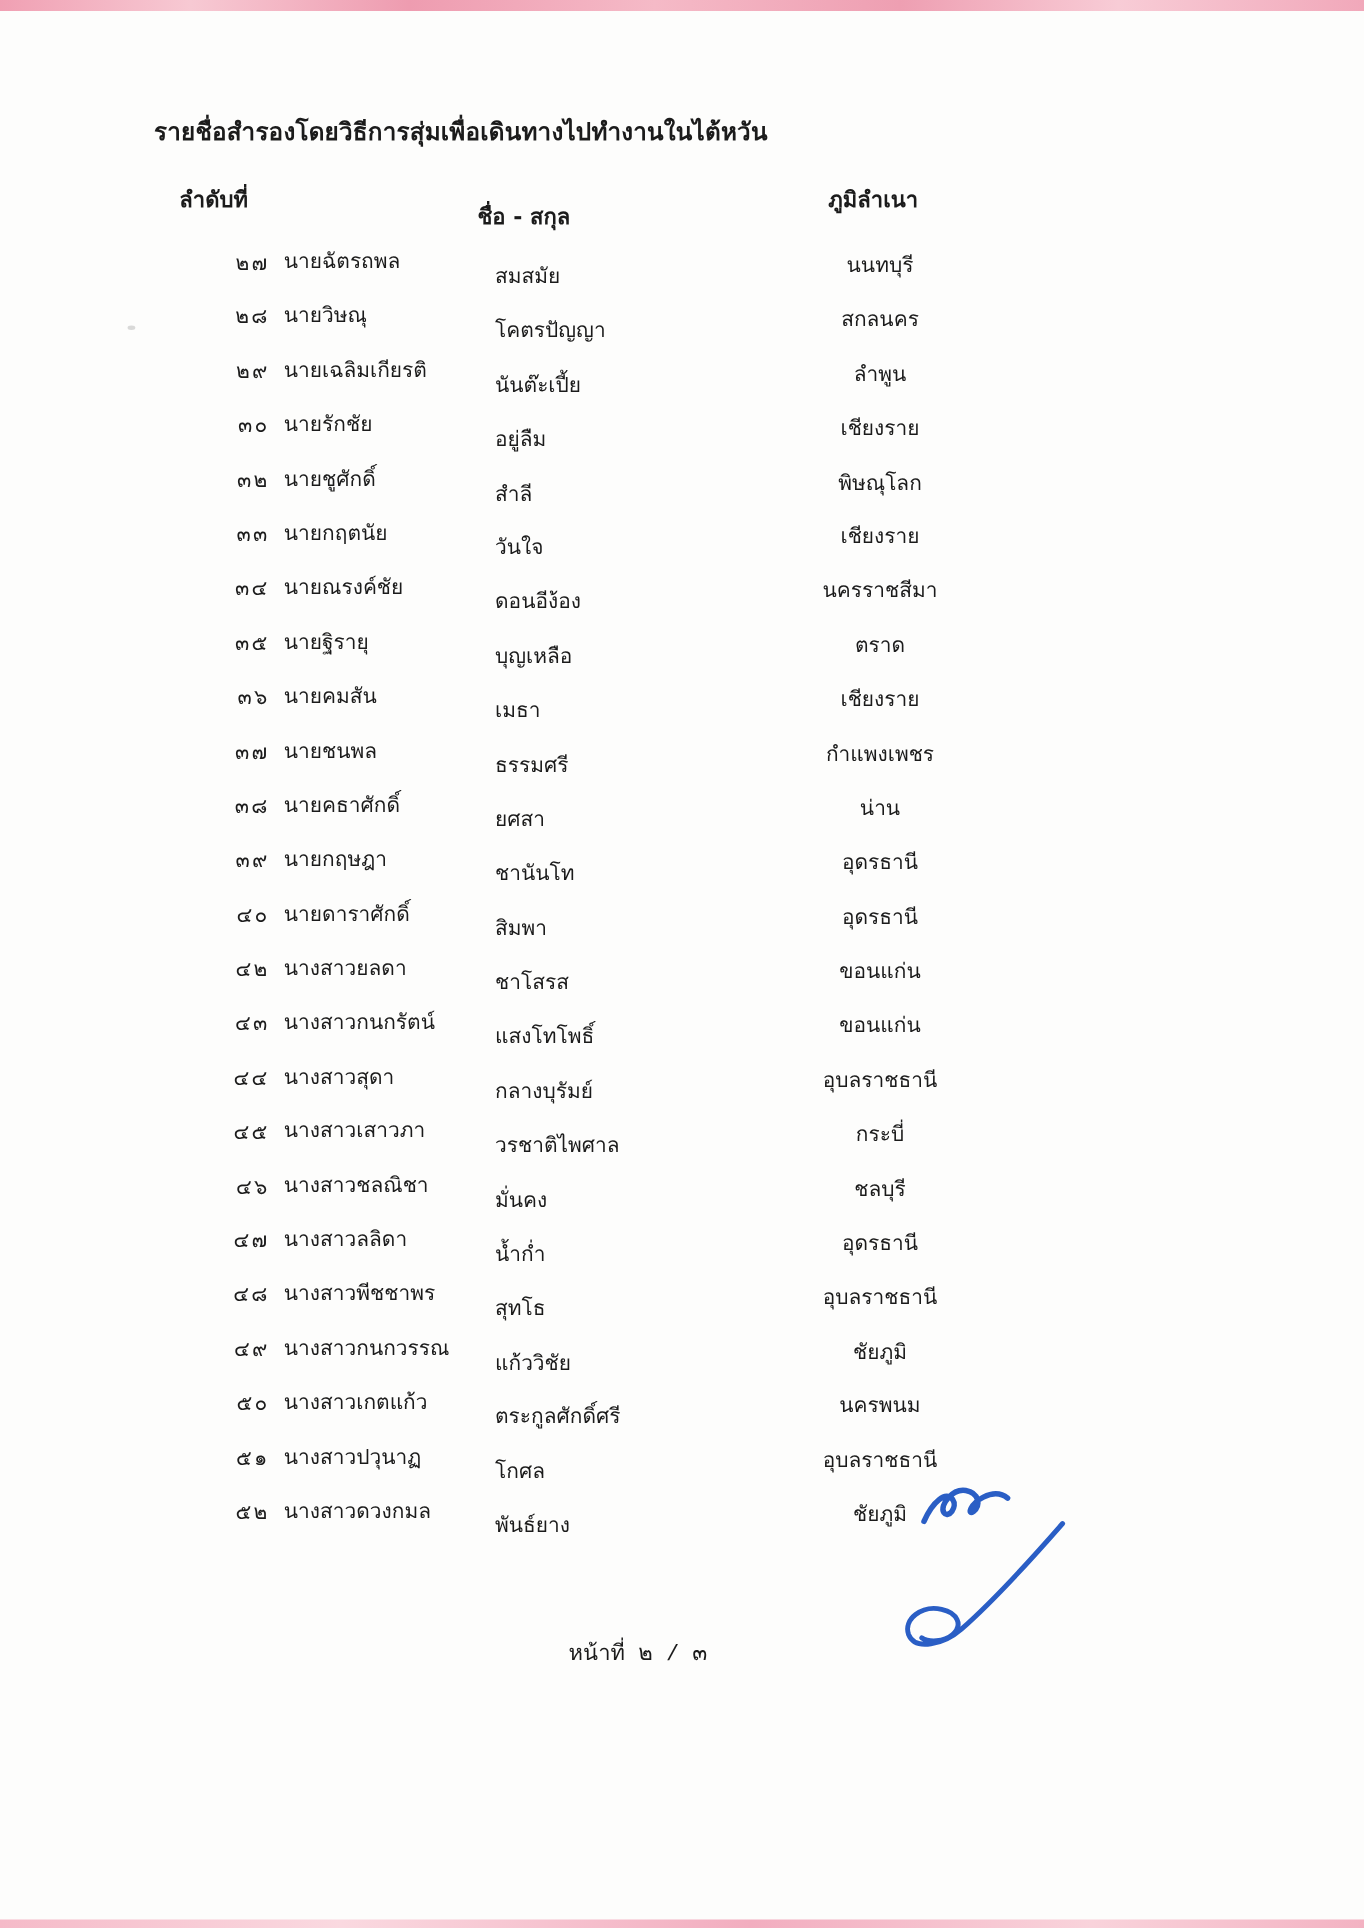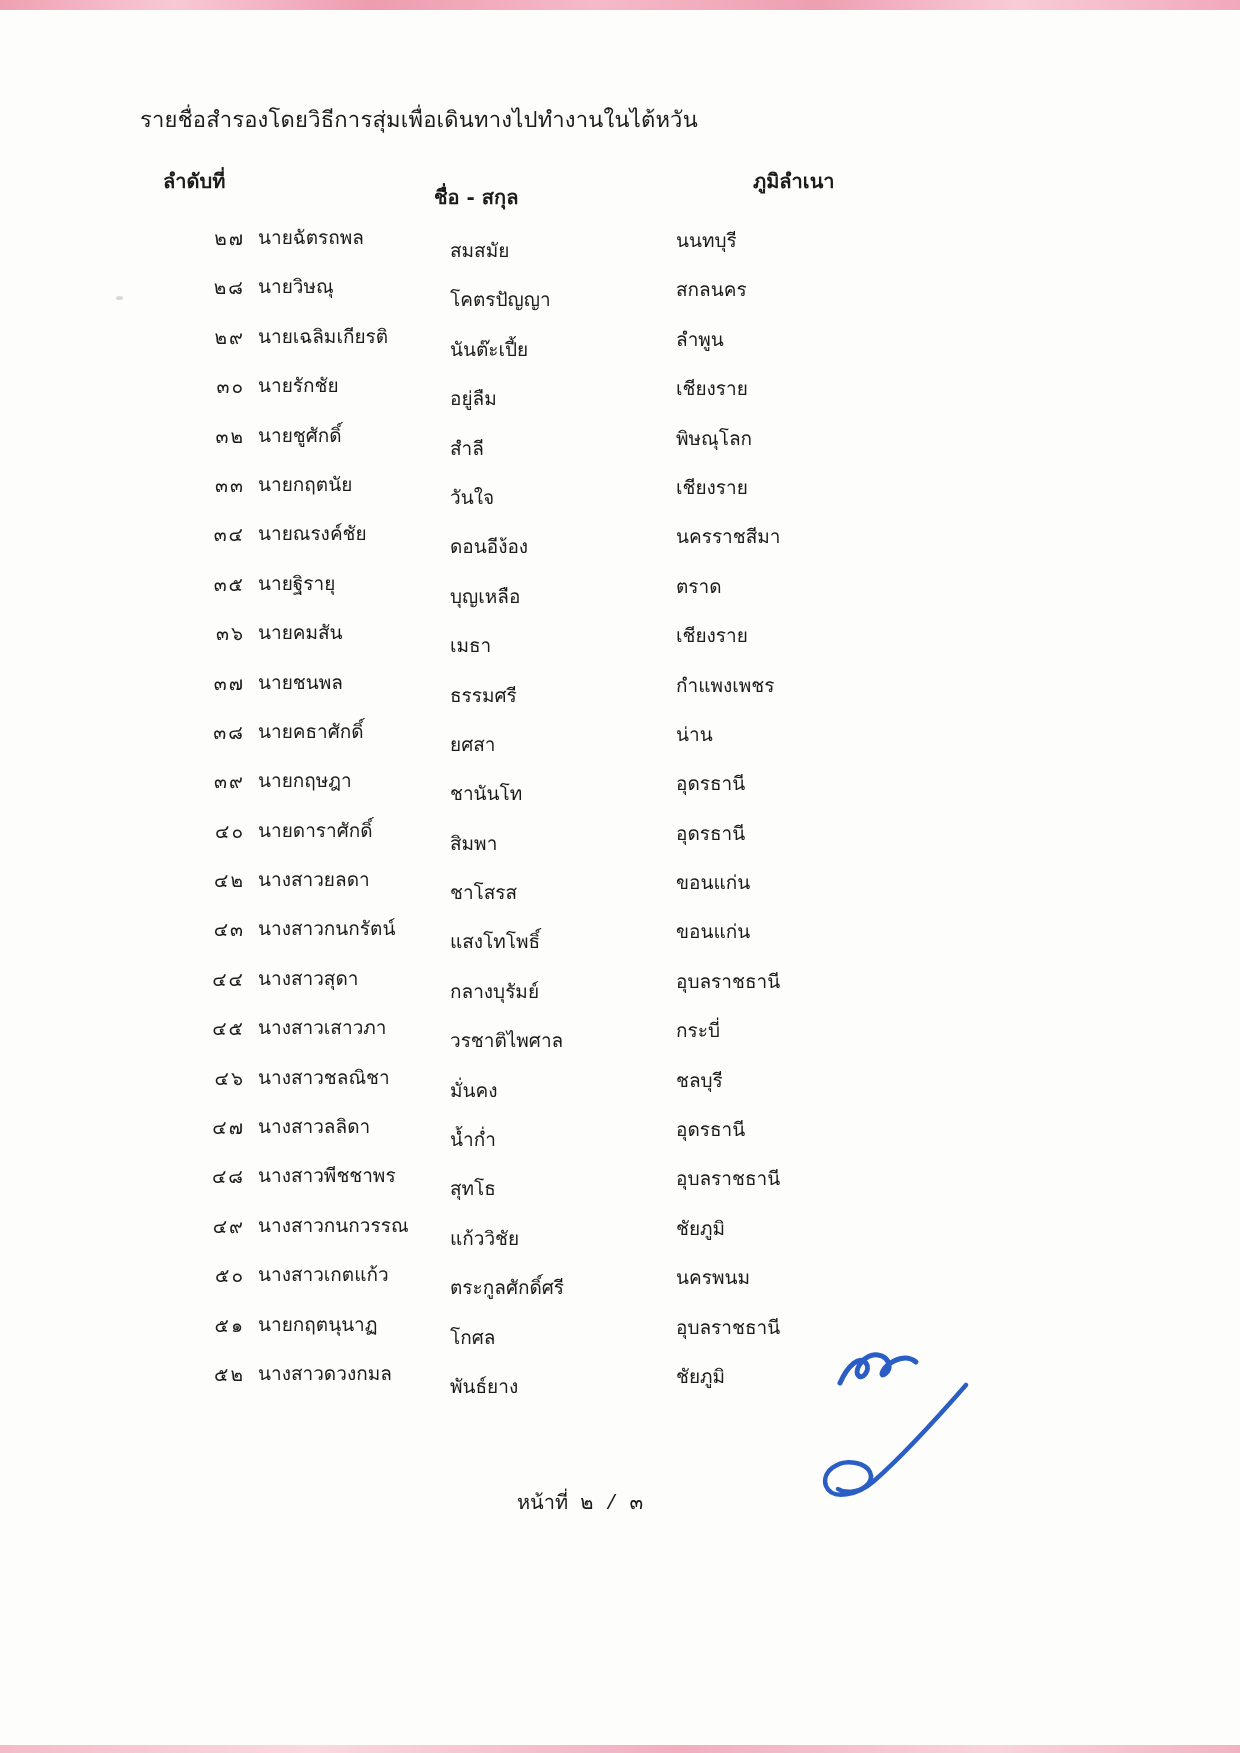--- a/index.html
+++ b/index.html
@@ -18,33 +18,33 @@
   .scan-edge.top {
     top: 0; height: 10px;
     background: linear-gradient(90deg,#f0a0b3 0%,#f7c9d3 14%,#ee9cb0 30%,#f5bac7 48%,#ee9fb2 66%,#f8ccd6 82%,#f1a8ba 100%);
   }
   .scan-edge.bottom {
     bottom: 0; height: 8px;
     background: linear-gradient(90deg,#f5bac8 0%,#fad9e0 25%,#f2adbf 55%,#f9d3db 80%,#f3b2c2 100%);
   }
   .title {
     position: absolute; left: 140px; top: 102px;
-    font-size: 22px; font-weight: normal; letter-spacing: 0.2px;
+    font-size: 22px; font-weight: bold; letter-spacing: 0.2px;
   }
   .headers { position: absolute; top: 165px; left: 0; width: 100%; font-weight: bold; font-size: 20px; }
   .h-no   { position: absolute; left: 163px; top: 0; }
   .h-name { position: absolute; left: 418px; top: 16px; margin-left: 16px; }
   .h-dom  { position: absolute; left: 753px; top: 0; }
   .rows { position: absolute; top: 218px; left: 0; width: 100%; }
   .row { position: relative; height: 49.4px; font-size: 19px; }
   .cell { position: absolute; white-space: nowrap; }
   .cell.no       { left: 140px; top: 5px; width: 105px; text-align: right; letter-spacing: 2px; }
   .cell.first    { left: 258px; top: 4px; }
   .cell.last     { left: 450px; top: 17px; }
-  .cell.province { left: 676px; top: 7px; width: 248px; text-align: left; }
+  .cell.province { left: 676px; top: 7px; width: 248px; text-align: center; }
   .footer {
     position: absolute; top: 1486px; left: 0; width: 1160px;
     text-align: center; font-size: 20px; font-family: Liberation Mono, monospace;
   }
   .signature {
     position: absolute; left: 798px; top: 1345px;
     width: 185px; height: 172px;
   }
   .signature path {
     fill: none;
@@ -220,21 +220,21 @@
 
   <div class="row">
     <span class="cell no">๕๐</span>
     <span class="cell first">นางสาวเกตแก้ว</span>
     <span class="cell last">ตระกูลศักดิ์ศรี</span>
     <span class="cell province">นครพนม</span>
   </div>
 
   <div class="row">
     <span class="cell no">๕๑</span>
-    <span class="cell first">นายกฤตนุนาฏ</span>
+    <span class="cell first">นางสาวปวุนาฏ</span>
     <span class="cell last">โกศล</span>
     <span class="cell province">อุบลราชธานี</span>
   </div>
 
   <div class="row">
     <span class="cell no">๕๒</span>
     <span class="cell first">นางสาวดวงกมล</span>
     <span class="cell last">พันธ์ยาง</span>
     <span class="cell province">ชัยภูมิ</span>
   </div>

